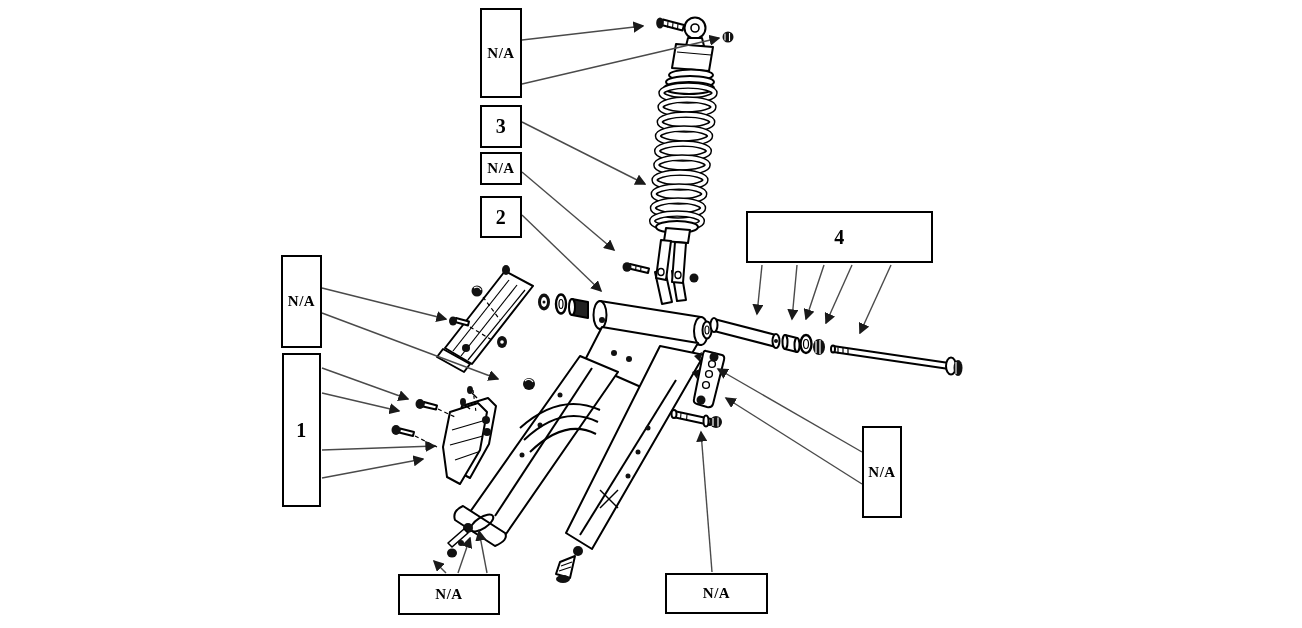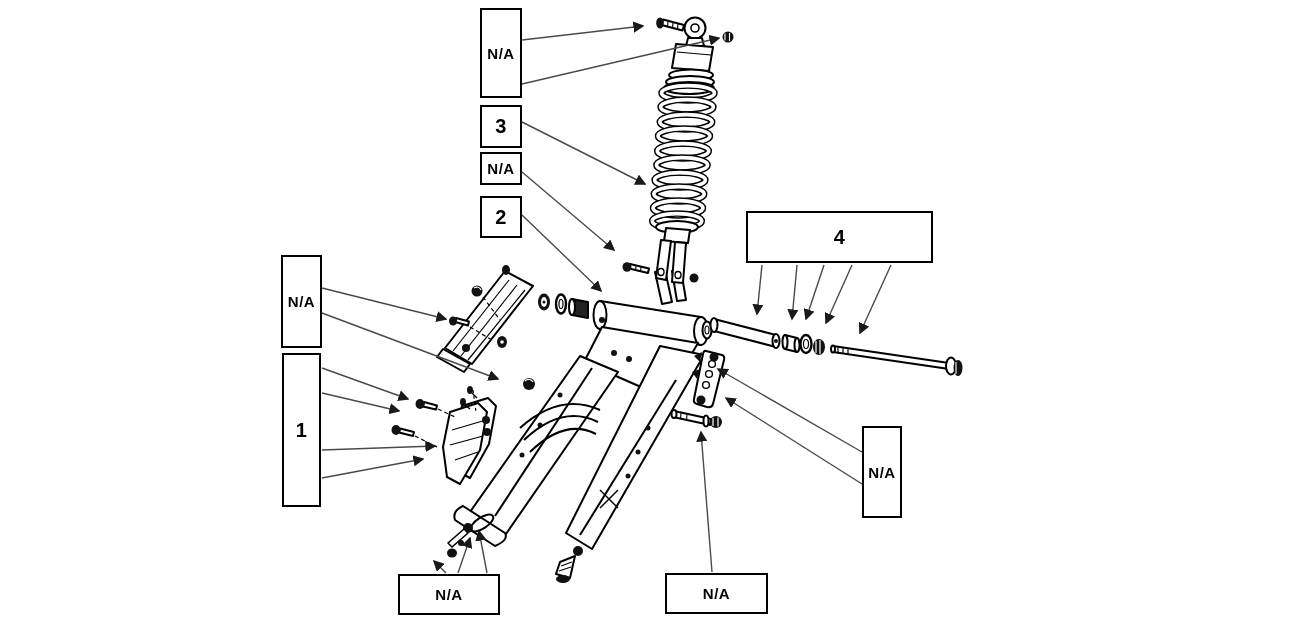--- a/index.html
+++ b/index.html
@@ -1,17 +1,17 @@
 <!DOCTYPE html>
 <html><head>
 <meta charset="utf-8">
 <style>
   html,body{margin:0;padding:0;background:#ffffff;}
   #stage{position:relative;width:1213px;height:628px;background:#ffffff;overflow:hidden;
-         font-family:Liberation Sans, sans-serif;}
+         font-family:Liberation Serif, serif;}
   #art{position:absolute;left:0;top:0;}
   .callout{position:absolute;background:#ffffff;border:2.2px solid #000;box-sizing:border-box;
            display:flex;align-items:center;justify-content:center;
            font-weight:700;color:#000;letter-spacing:0.5px;}
   .co-sm{font-size:15px;}
   .co-num{font-size:20px;}
 </style>
 </head>
 <body>
 

